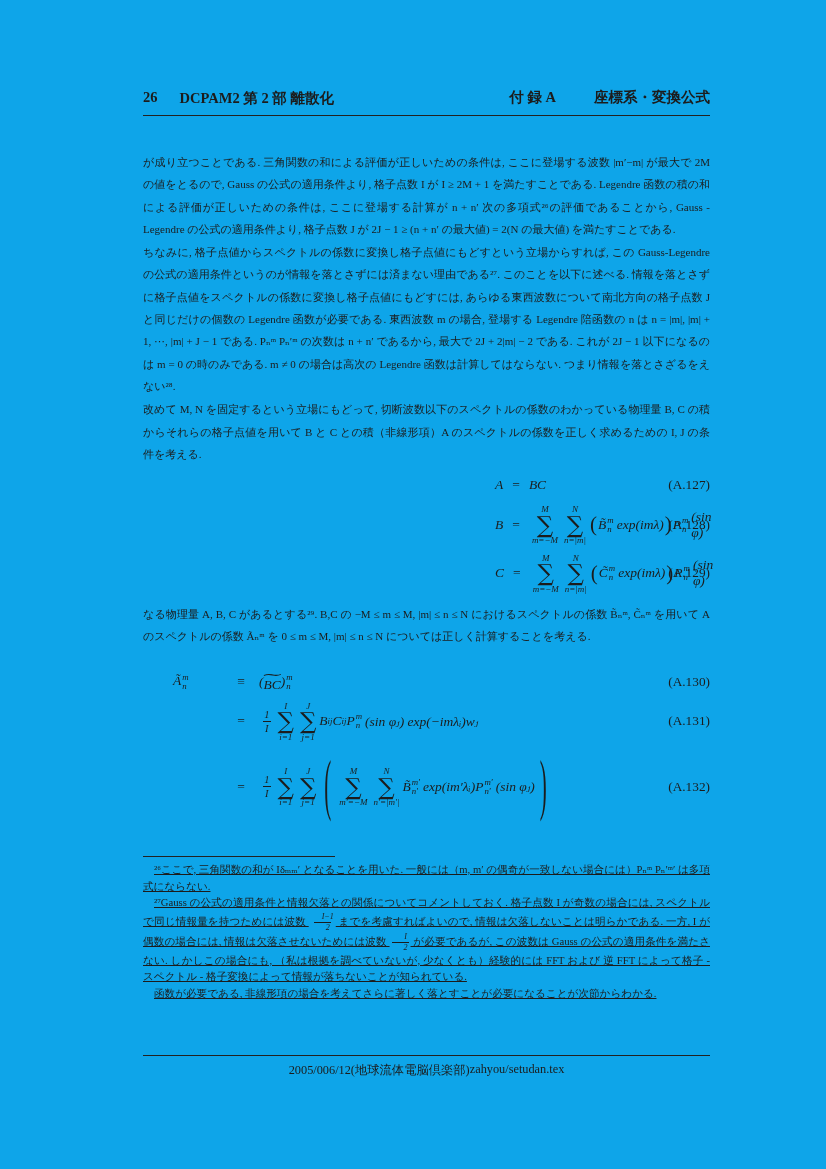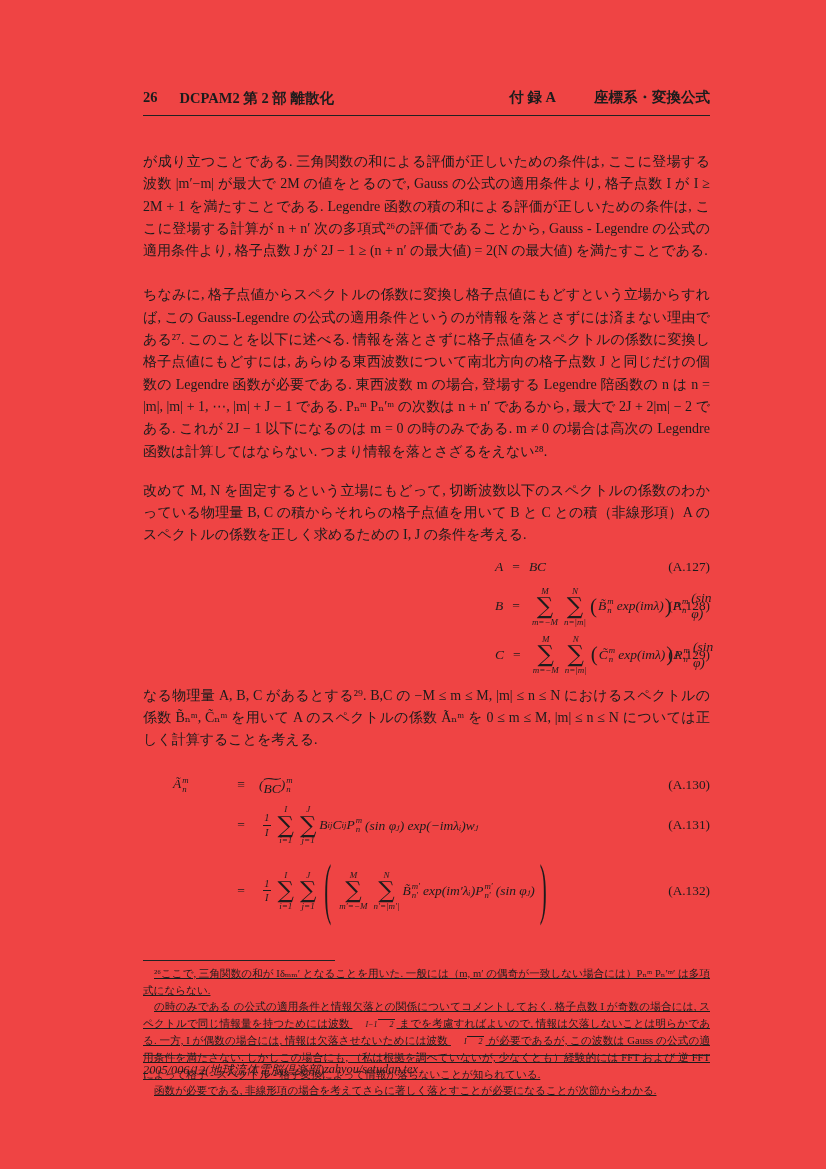--- a/index.html
+++ b/index.html
@@ -1,28 +1,28 @@
 <!DOCTYPE html>
 <html><head>
 <meta charset="utf-8">
 <style>
   html,body{margin:0;padding:0;background:#e8e8e8;}
-  .page{position:relative;width:826px;height:1169px;background:#ef4444;margin:0 auto;
+  .page{position:relative;width:826px;height:1169px;background:#0ea5e9;margin:0 auto;
         font-family:"Liberation Serif","DejaVu Serif",serif;color:#1c1c1c;overflow:hidden;}
   .content{position:absolute;left:143px;top:88px;width:567px;}
   
   .hdr{display:flex;justify-content:space-between;align-items:baseline;
        font-weight:bold;font-size:14.5px;padding-bottom:7px;border-bottom:1.6px solid #222;}
   .hdr-left{display:flex;gap:22px;}
   .hdr-right{display:flex;gap:38px;}
   
-  .para{font-size:14px;line-height:22.3px;text-align:justify;margin:0;}
+  .para{font-size:11px;line-height:22.3px;text-align:justify;margin:0;}
   .p1{margin-top:35px;}
-  .p2{margin-top:22px;}
-  .p3{margin-top:17px;}
+  .p2{margin-top:1px;}
+  .p3{margin-top:1px;}
   .p4{margin-top:9px;}
   
   .eqblock{margin-top:8px;}
   .eqblock2{margin-top:22px;}
   .eqrow{display:flex;align-items:center;position:relative;font-size:13.5px;margin:7px 0;min-height:24px;}
   .lead1{flex:0 0 352px;}
   .lead2{flex:0 0 30px;}
   .lhs2{flex:0 0 50px;}
   .rel2{flex:0 0 36px;text-align:center;}
   .mi{font-style:italic;}
@@ -40,27 +40,27 @@
   .frac{display:inline-flex;flex-direction:column;align-items:center;vertical-align:middle;
         margin:0 4px;font-size:10.5px;line-height:1.25;font-style:italic;}
   .frac .fden{border-top:1px solid #1c1c1c;padding:0 2px;}
   .wt{display:inline-flex;flex-direction:column;align-items:center;line-height:1;vertical-align:middle;}
   .wt-t{font-size:13px;height:6px;line-height:5px;transform:scaleX(2.1);font-style:normal;}
   sub.msub{font-size:8.8px;font-style:italic;}
   
   .fnsec{margin-top:31px;text-decoration:underline;}
   .fnrule{width:192px;border-top:1px solid #222;margin-bottom:5px;}
   .fn{font-size:10.6px;line-height:16.8px;text-align:justify;margin:0;text-indent:11px;}
-  .ifrac{display:inline-flex;flex-direction:row;align-items:center;vertical-align:middle;
+  .ifrac{display:inline-flex;flex-direction:column;align-items:center;vertical-align:middle;
          font-size:8px;line-height:1.2;font-style:italic;margin:0 2px;}
   .ifrac .fden{border-top:0.8px solid #1c1c1c;padding:0 1px;}
   
   .footer{position:absolute;left:143px;top:1055px;width:567px;}
   .ftrule{border-top:1px solid #222;margin-bottom:6px;}
-  .ftline{display:flex;justify-content:flex-start;font-size:12.3px;font-style:italic;}
+  .ftline{display:flex;justify-content:center;font-size:12.3px;}
 </style>
 </head>
 <body>
 
 <div class="page">
   <div class="content">
 
     <div class="hdr">
       <div class="hdr-left">
         <span>26</span>
@@ -248,21 +248,21 @@
         </span>
         <span class="mx">(sin φⱼ)</span>
         <span class="stretchp">)</span>
         <span class="eqno">(A.132)</span>
       </div>
     </div>
 
     <div class="fnsec">
       <div class="fnrule"></div>
       <p class="fn">²⁶ここで, 三角関数の和が Iδₘₘ′ となることを用いた. 一般には（m, m′ の偶奇が一致しない場合には）Pₙᵐ Pₙ′ᵐ′ は多項式にならない.</p>
-      <p class="fn"><span>の時のみである の公式の適用条件と情報欠落との関係についてコメントしておく. 格子点数 I が奇数の場合には, スペクトルで同じ情報量を持つためには波数 </span><span class="ifrac">
+      <p class="fn"><span>²⁷Gauss の公式の適用条件と情報欠落との関係についてコメントしておく. 格子点数 I が奇数の場合には, スペクトルで同じ情報量を持つためには波数 </span><span class="ifrac">
             <span>I−1</span>
             <span class="fden">2</span>
           </span><span> までを考慮すればよいので, 情報は欠落しないことは明らかである. 一方, I が偶数の場合には, 情報は欠落させないためには波数 </span><span class="ifrac">
             <span>I</span>
             <span class="fden">2</span>
           </span><span> が必要であるが, この波数は Gauss の公式の適用条件を満たさない. しかしこの場合にも, （私は根拠を調べていないが, 少なくとも）経験的には FFT および 逆 FFT によって格子 - スペクトル - 格子変換によって情報が落ちないことが知られている.</span></p>
       <p class="fn">函数が必要である, 非線形項の場合を考えてさらに著しく落とすことが必要になることが次節からわかる.</p>
     </div>
   </div>
 

